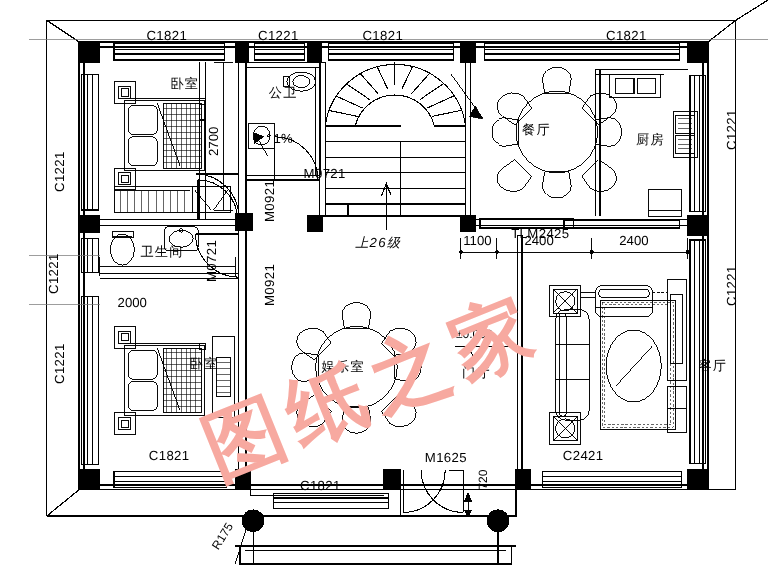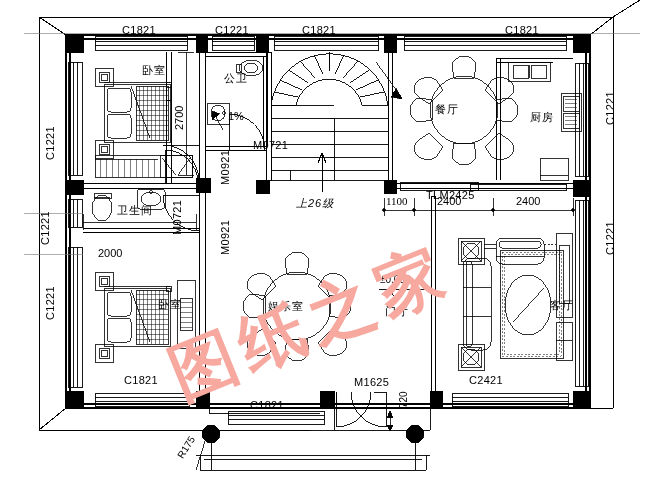--- a/index.html
+++ b/index.html
@@ -492,21 +492,21 @@
 
     </g>
   </svg>
 
   <div class="lbl room" style="left:142px;top:65px;">卧室</div>
   <div class="lbl room" style="left:158px;top:299px;">卧室</div>
   <div class="lbl room" style="left:117px;top:205px;">卫生间</div>
   <div class="lbl room" style="left:224px;top:73px;">公卫</div>
   <div class="lbl room" style="left:435px;top:104px;">餐厅</div>
   <div class="lbl room" style="left:530px;top:112px;font-family:Liberation Serif, serif;">厨房</div>
-  <div class="lbl room" style="left:550px;top:300px;text-align:center;">客厅</div>
+  <div class="lbl room" style="left:582px;top:300px;text-align:center;">客厅</div>
   <div class="lbl room" style="left:268px;top:301px;text-align:center;">娱乐室</div>
   <div class="lbl room" style="left:385px;top:306px;">门厅</div>
 
   <div class="lbl dim" style="left:380px;top:275px;font-size:10px;">±0.000</div>
 
   <div class="lbl dim" style="left:228px;top:111px;">1%</div>
 
   <div class="lbl room" style="left:296px;top:198px;font-style:italic;">上26级</div>
 
   <div class="lbl code" style="left:122px;top:25px;">C1821</div>
@@ -525,21 +525,21 @@
 
   <div class="lbl code" style="left:253px;top:140px;">M0721</div>
   <div class="lbl code rot90" style="left:172px;top:235px;">M0721</div>
   <div class="lbl code rot90" style="left:220px;top:185px;">M0921</div>
   <div class="lbl code rot90" style="left:220px;top:255px;">M0921</div>
   <div class="lbl code" style="left:354px;top:377px;">M1625</div>
   <div class="lbl code" style="left:426px;top:190px;">TLM2425</div>
 
   <div class="lbl dim rot90" style="left:174px;top:130px;">2700</div>
   <div class="lbl dim" style="left:98px;top:248px;">2000</div>
-  <div class="lbl dim" style="left:386px;top:196px;font-family:Liberation Serif, serif;">1100</div>
+  <div class="lbl dim" style="left:386px;top:196px;">1100</div>
   <div class="lbl dim" style="left:437px;top:196px;">2400</div>
   <div class="lbl dim" style="left:516px;top:196px;">2400</div>
   <div class="lbl dim rot90" style="left:399px;top:408px;font-size:10px;">720</div>
   <div class="lbl dim" style="left:176px;top:455px;transform:rotate(-58deg);transform-origin:left top;font-size:10px;">R175</div>
 
   <div class="wm-big">图纸之家</div>
 
 </div>
 
 </body></html>

